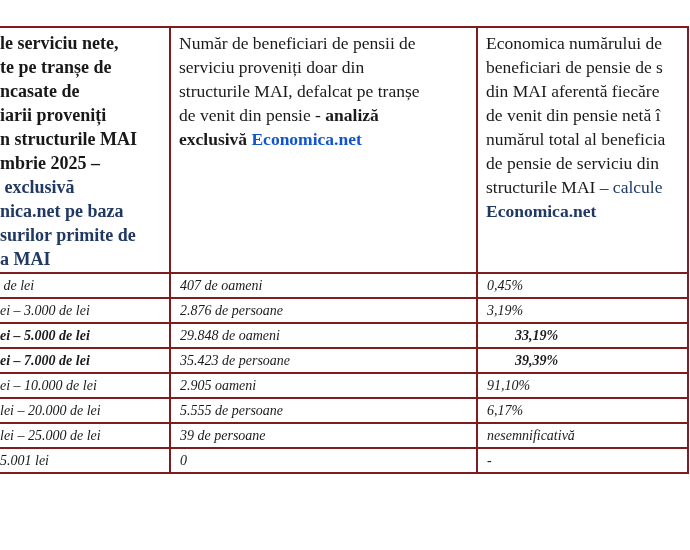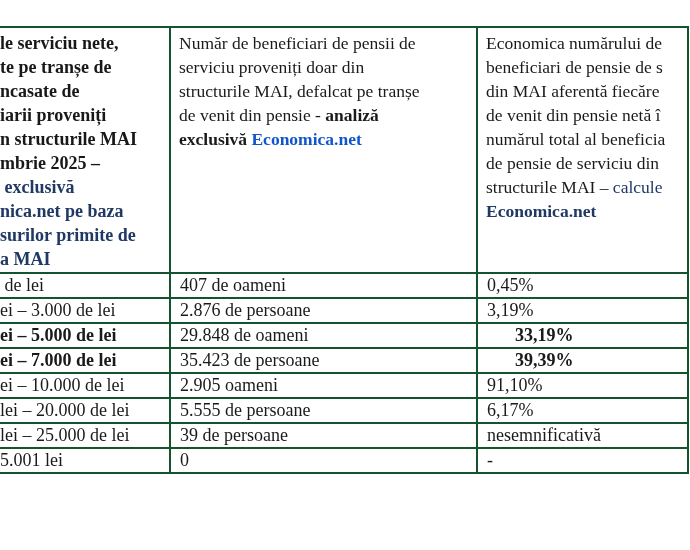--- a/index.html
+++ b/index.html
@@ -19,21 +19,21 @@
     position: absolute;
     left: 0; top: 26px;
     width: 688px;
     table-layout: fixed;
     border-collapse: collapse;
   }
   col.c1 { width: 170px; }
   col.c2 { width: 307px; }
   col.c3 { width: 211px; }
   td {
-    border: 2px solid #14532d;
+    border: 2px solid #7f1d1d;
     vertical-align: top;
     overflow: hidden;
     color: #1a1a1a;
   }
   td.first { border-left: none; }
   
   td.hcell { height: 241px; padding: 3px 0 0 0; }
   td.c2h, td.c3h { padding-left: 8px; padding-right: 8px; }
   .l {
     white-space: pre;
@@ -45,23 +45,24 @@
   .bb   { color: #181818; }
   .nb   { color: #1f3864; }
   .b    { font-weight: bold; }
   .link { color: #1155cc; font-weight: bold; }
   .navy { color: #1f3864; }
   .navyb{ color: #1f3864; font-weight: bold; }
   
   td.dcell {
     height: 22px;
     line-height: 23px;
-    font-size: 18px;
+    font-size: 14px;
     padding: 0 0 0 9px;
     white-space: pre;
+    font-style: italic;
   }
   td.dcell.first { padding-left: 0; }
   td.boldcell { font-weight: bold; padding-left: 37px; }
 </style>
 </head>
 <body>
 
 <div class="screen">
   <table class="pension-table">
     <colgroup>

